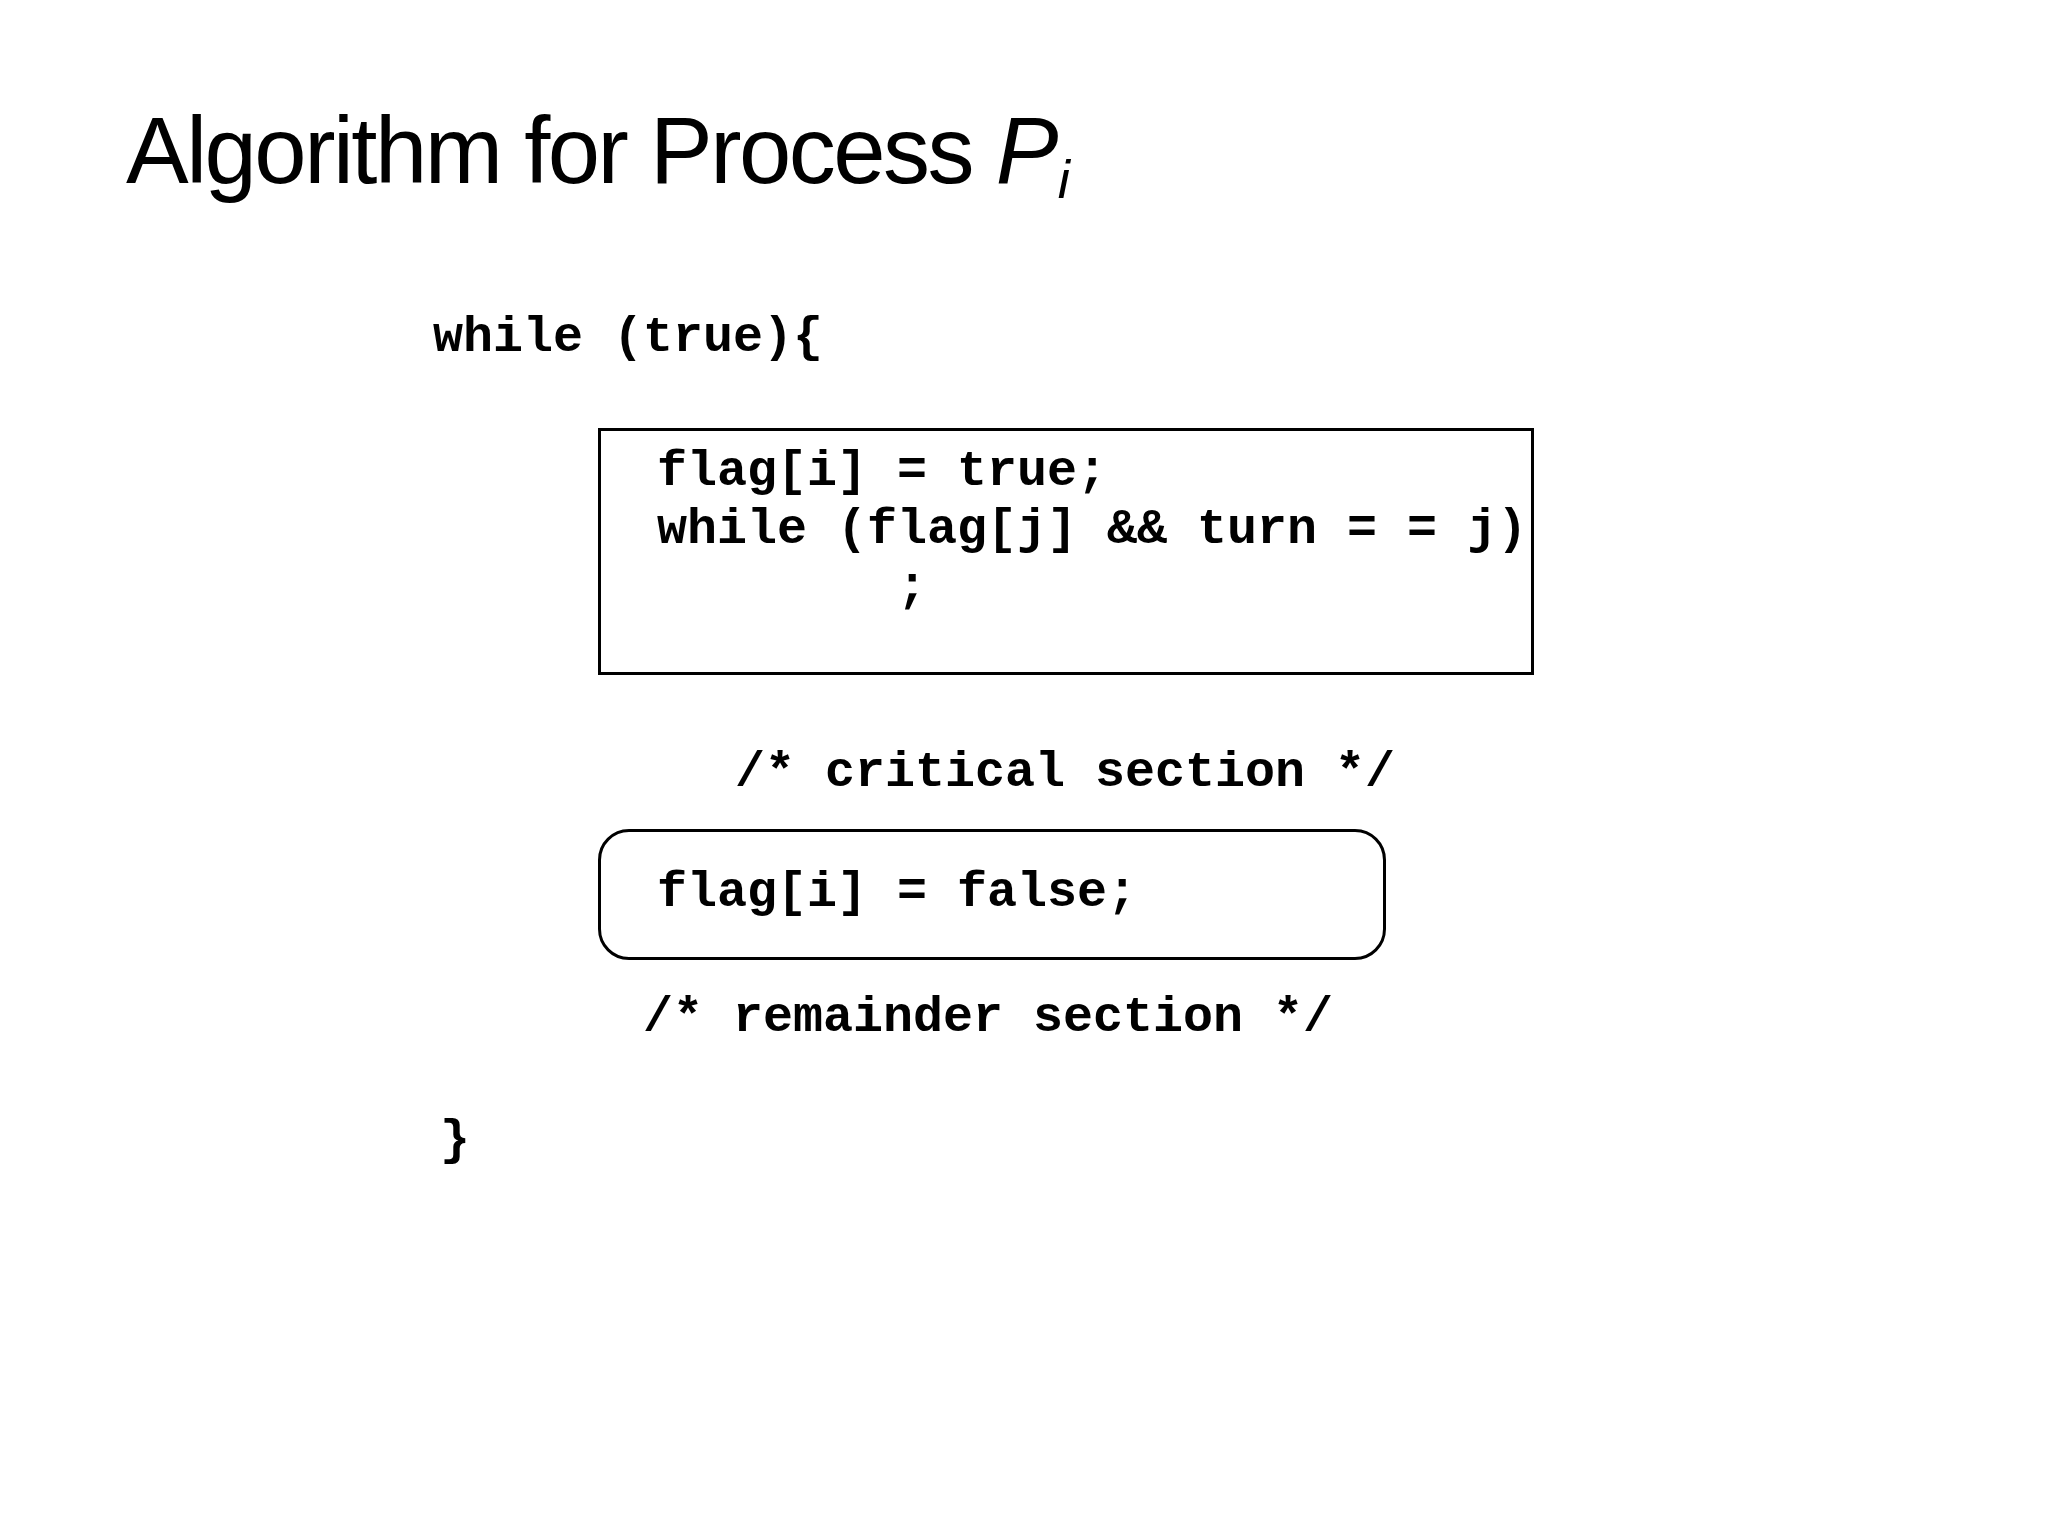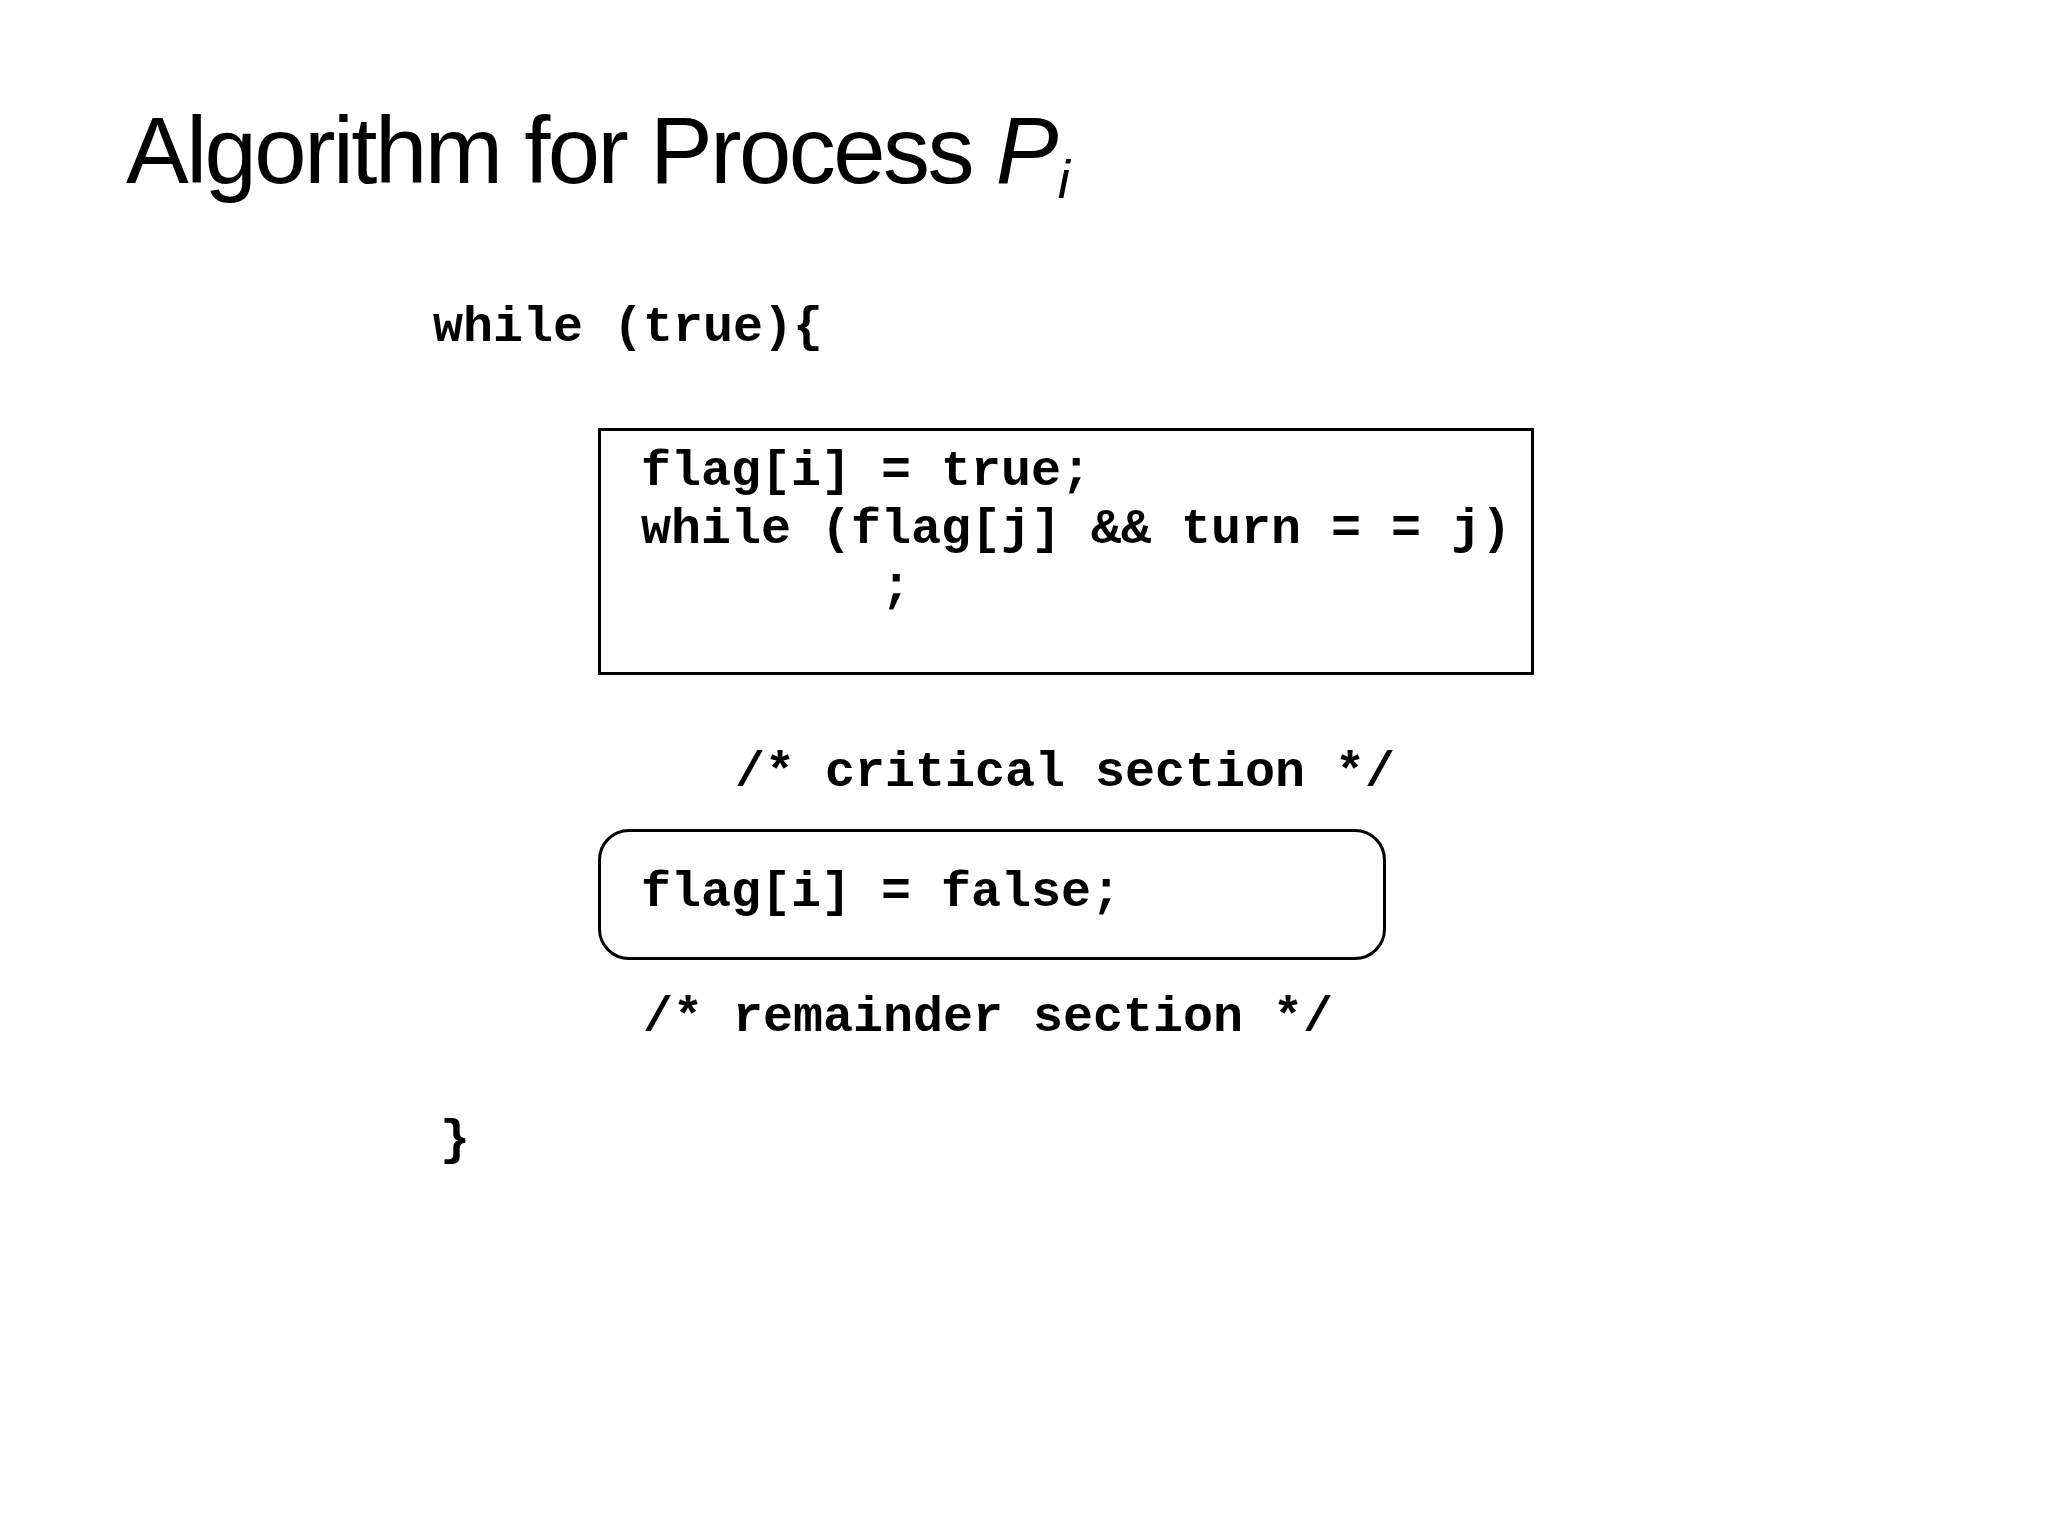--- a/index.html
+++ b/index.html
@@ -52,37 +52,38 @@
     background: #ffffff;
     box-sizing: border-box;
   }
   .code-box .box-line {
     font-family: "Liberation Mono", "DejaVu Sans Mono", monospace;
     font-weight: bold;
     font-size: 50px;
     line-height: 58px;
     white-space: pre;
     color: #000000;
+    margin-left: 16px;
   }
   .entry-box {
     left: 598px;
     top: 428px;
     width: 936px;
     height: 247px;
     padding: 12px 0 0 40px;
   }
   .exit-box {
     left: 598px;
     top: 829px;
     width: 788px;
     height: 131px;
     padding: 32px 0 0 40px;
     border-radius: 31px;
   }
-  .loop-open-line  { left: 433px;  top: 299px; }
+  .loop-open-line  { left: 433px;  top: 309px; }
   .critical-line   { left: 735px;  top: 744px; }
   .remainder-line  { left: 643px;  top: 989px; }
   .loop-close-line { left: 440px;  top: 1112px; }
 </style>
 </head>
 <body>
 
 <div class="slide">
 
   <h1 class="slide-title"><span>Algorithm for Process </span><span class="proc-symbol">P</span><span class="proc-sub">i</span></h1>

